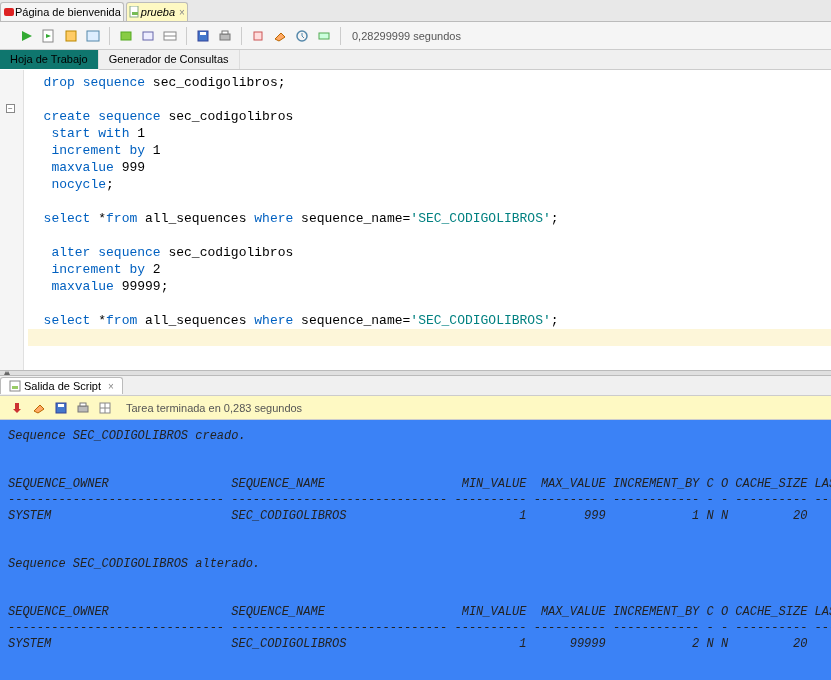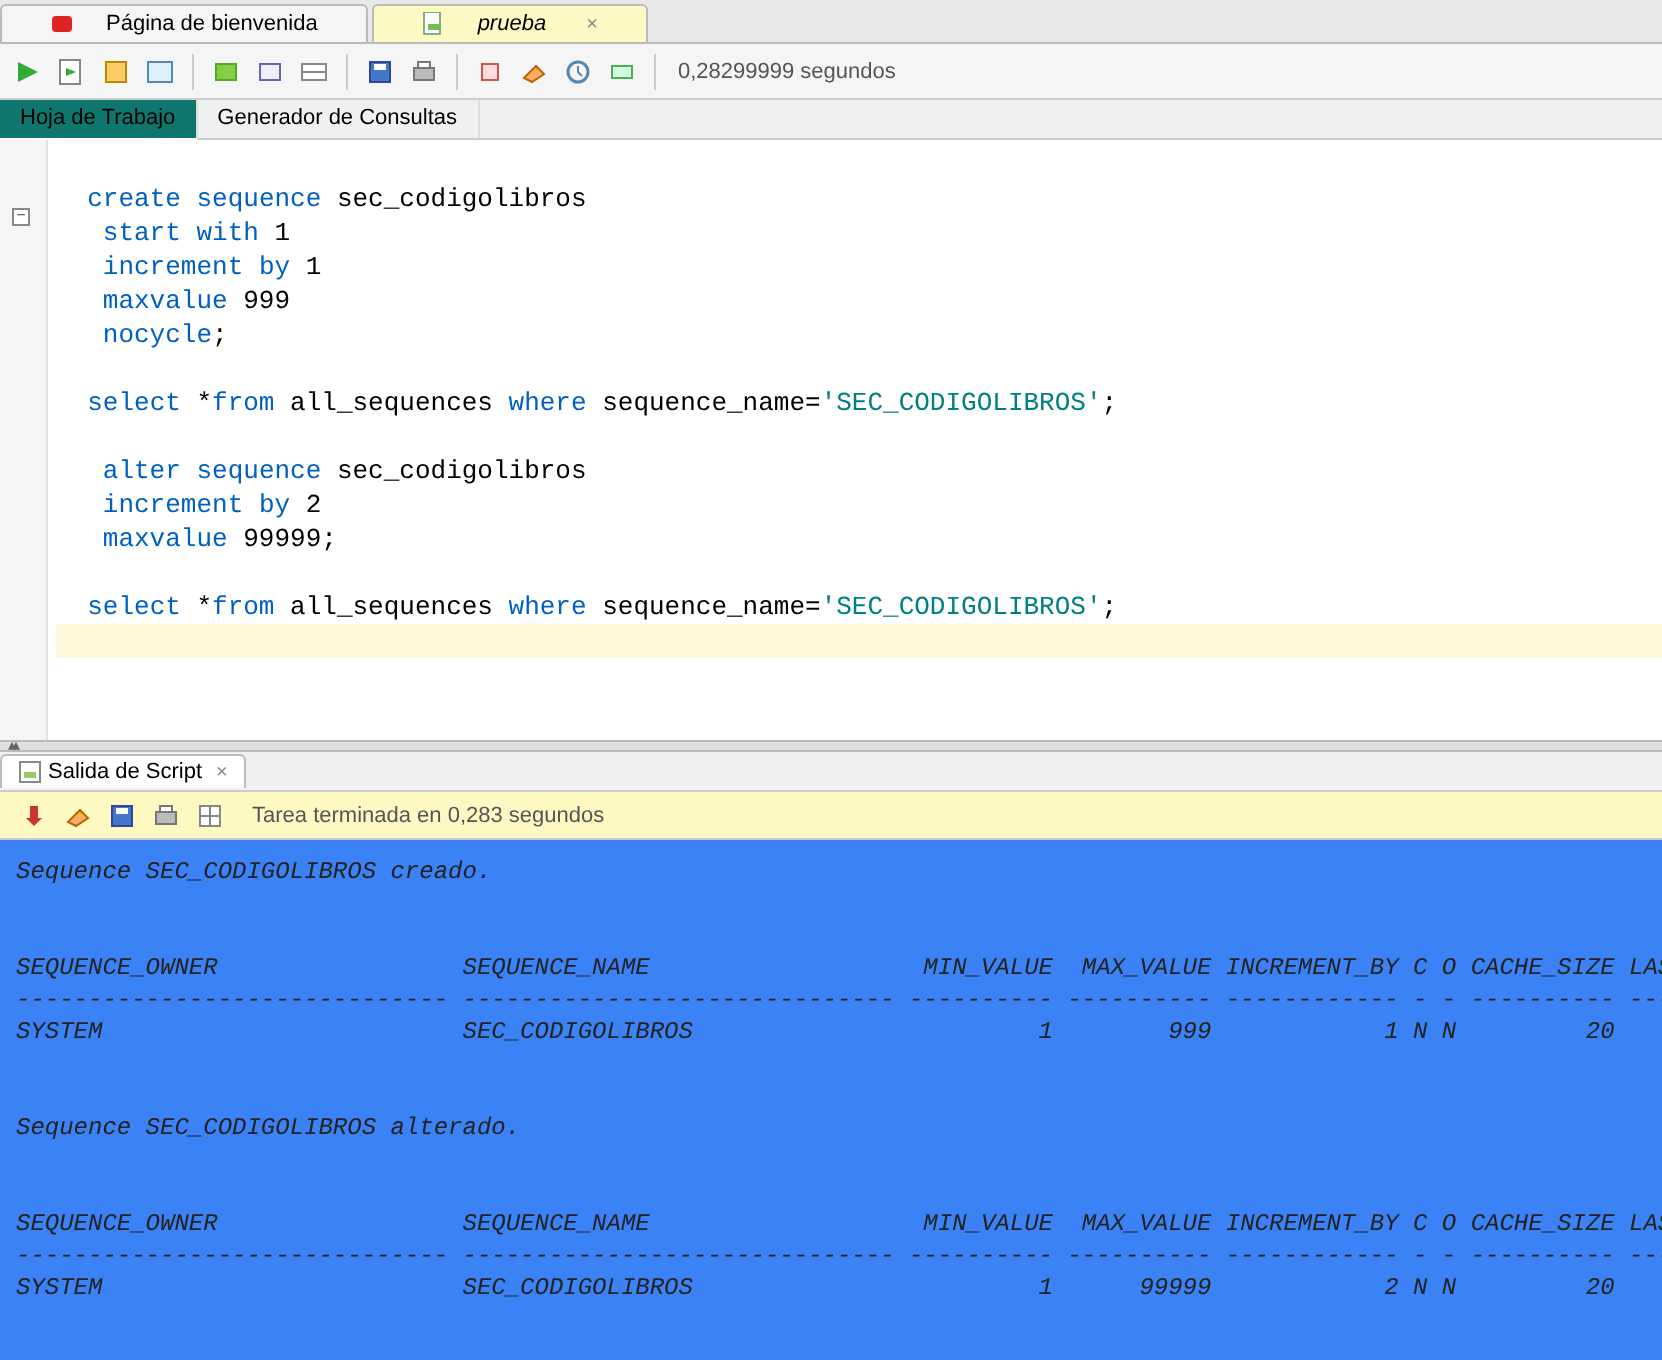--- a/index.html
+++ b/index.html
@@ -1,24 +1,24 @@
 <!DOCTYPE html>
 <html><head>
 <meta charset="utf-8">
 <style>
 * { box-sizing: border-box; margin: 0; padding: 0; }
 body { font-family: Tahoma, Arial, sans-serif; font-size: 11px; background: #f0f0f0; width: 831px; height: 680px; overflow: hidden; display: flex; flex-direction: column; }
 
 .tab-bar { display: flex; background: #e8e8e8; border-bottom: 1px solid #bbb; height: 22px; align-items: flex-end; }
-.tab { display: flex; align-items: center; gap: 16px; padding: 3px 24px; background: #f5f5f5; border: 1px solid #bbb; border-bottom: none; border-radius: 3px 3px 0 0; margin-right: 2px; cursor: pointer; }
+.tab { display: flex; align-items: center; gap: 0; padding: 3px 2px; background: #f5f5f5; border: 1px solid #bbb; border-bottom: none; border-radius: 3px 3px 0 0; margin-right: 2px; cursor: pointer; }
 .tab.active { background: #fef9c3; }
 .tab-icon { width: 12px; height: 12px; display: inline-block; }
 .tab-close { margin-left: 4px; color: #888; font-size: 10px; }
 
-.toolbar { display: flex; align-items: center; gap: 4px; padding: 4px 5px; background: #f5f5f5; border-bottom: 1px solid #ccc; height: 28px; }
+.toolbar { display: flex; align-items: center; gap: 4px; padding: 4px 18px; background: #f5f5f5; border-bottom: 1px solid #ccc; height: 28px; }
 .toolbar .sep { width: 1px; height: 18px; background: #ccc; margin: 0 3px; }
 .tbtn { width: 18px; height: 18px; display: flex; align-items: center; justify-content: center; cursor: pointer; border-radius: 2px; }
 .status-txt { color: #555; margin-left: 4px; }
 
 .sub-tabs { display: flex; background: #f0f0f0; border-bottom: 1px solid #ccc; height: 20px; }
 .sub-tab { padding: 3px 10px; cursor: pointer; border-right: 1px solid #ddd; }
 .sub-tab.active { background: #0f766e; border-bottom: 1px solid #fff; margin-bottom: -1px; }
 
 .editor { flex: 0 0 300px; background: #fff; overflow: auto; position: relative; font-family: 'Courier New', monospace; font-size: 13px; line-height: 17px; padding: 4px 0 4px 28px; }
 .gutter { position: absolute; left: 0; top: 0; width: 24px; background: #f5f5f5; border-right: 1px solid #e0e0e0; height: 100%; padding-top: 4px; }
@@ -144,20 +144,21 @@
 
 <div class="sub-tabs">
   <div class="sub-tab active">Hoja de Trabajo</div>
   <div class="sub-tab">Generador de Consultas</div>
 </div>
 
 <div class="editor">
   <div class="gutter">
     <div class="fold" style="top:34px">−</div>
   </div>
+  <div class="line">  <span class="kw">drop</span> <span class="kw">sequence</span><span> sec_codigolibros;</span></div>
   <div class="line"> </div>
   <div class="line">  <span class="kw">create</span> <span class="kw">sequence</span><span> sec_codigolibros</span></div>
   <div class="line">   <span class="kw">start</span> <span class="kw">with</span><span> 1</span></div>
   <div class="line">   <span class="kw">increment</span> <span class="kw">by</span><span> 1</span></div>
   <div class="line">   <span class="kw">maxvalue</span><span> 999</span></div>
   <div class="line">   <span class="kw">nocycle</span><span>;</span></div>
   <div class="line"> </div>
   <div class="line">  <span class="kw">select</span><span> *</span><span class="kw">from</span><span> all_sequences </span><span class="kw">where</span><span> sequence_name=</span><span class="id">'SEC_CODIGOLIBROS'</span><span>;</span></div>
   <div class="line"> </div>
   <div class="line">   <span class="kw">alter</span> <span class="kw">sequence</span><span> sec_codigolibros</span></div>

